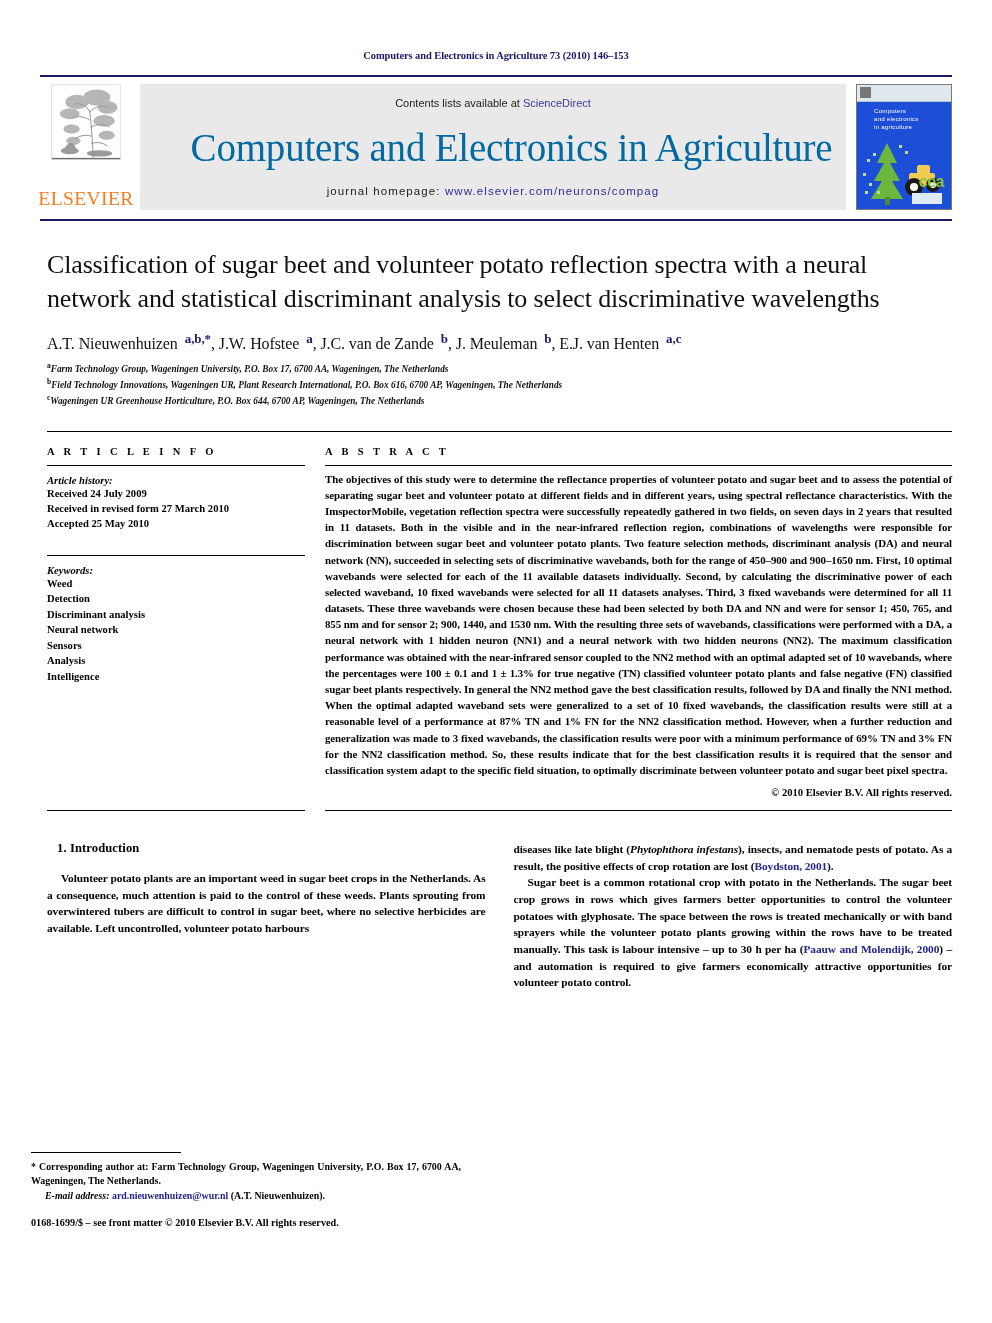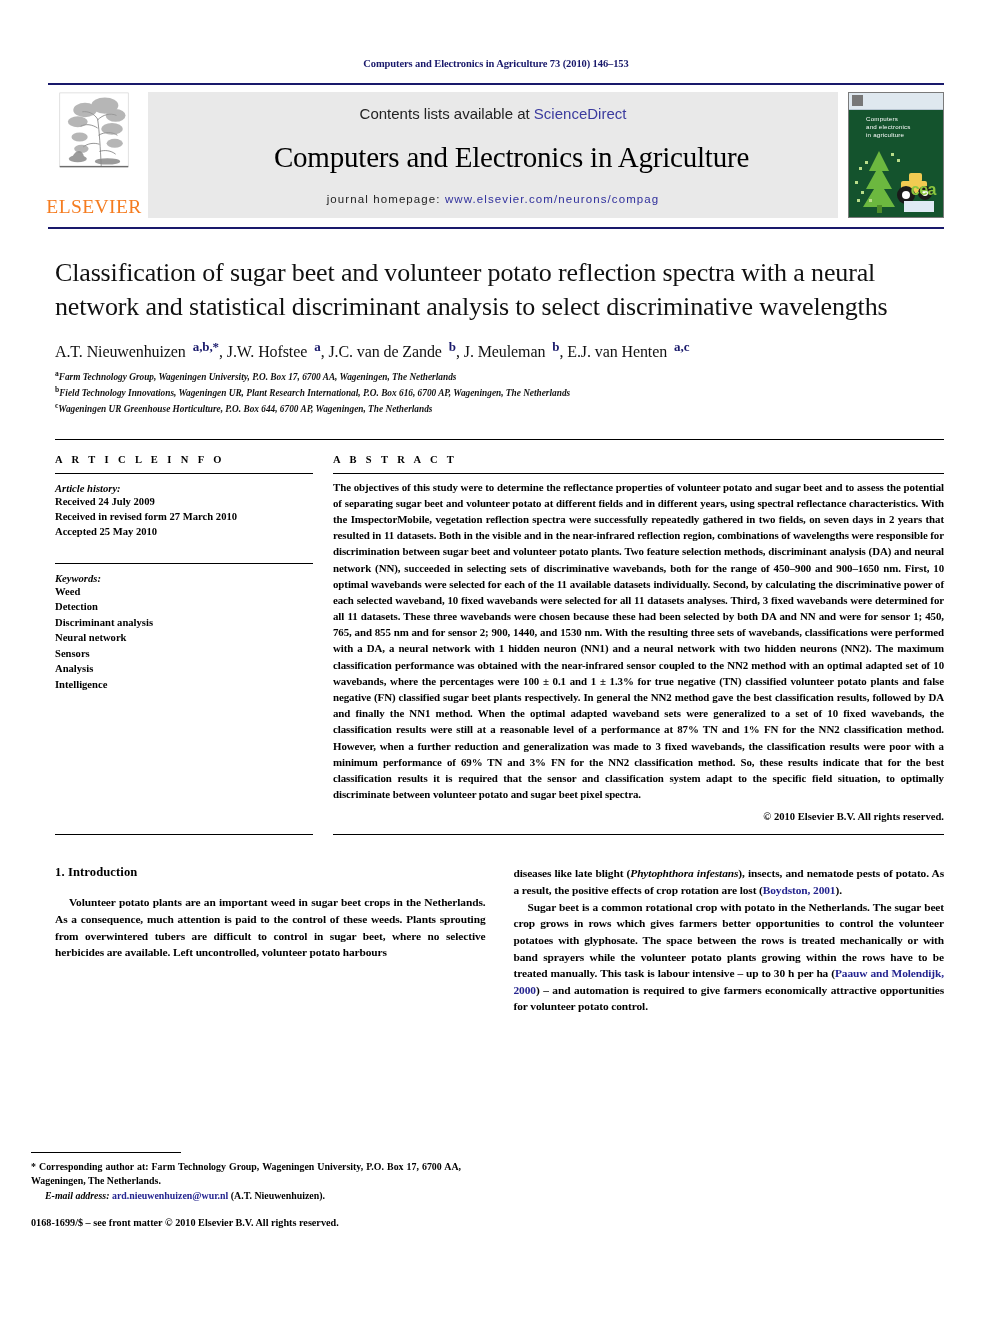--- a/index.html
+++ b/index.html
@@ -7,21 +7,21 @@
   body {
     width: 992px;
     height: 1323px;
     background: #ffffff;
     font-family: "Liberation Serif", "DejaVu Serif", serif;
     color: #000000;
     position: relative;
     overflow: hidden;
   }
 
-  .page { position: relative; width: 992px; height: 1323px; padding: 8px; }
+  .page { position: relative; width: 992px; height: 1323px; padding: 0; }
 
   
   .runhead {
     text-align: center;
     font-size: 10.5px;
     font-weight: bold;
     color: #19196b;
     padding-top: 50px;
     letter-spacing: -0.1px;
   }
@@ -63,31 +63,31 @@
     background: #e9e9e9;
     margin: 0 10px 0 8px;
     display: flex;
     flex-direction: column;
     align-items: center;
     justify-content: space-between;
     padding: 13px 10px 13px 10px;
   }
   .contents-line {
     font-family: "Liberation Sans", sans-serif;
-    font-size: 15px;
+    font-size: 11px;
     color: #222;
   }
   .contents-line .sd {
     color: #3a3a9e;
     font-weight: normal;
   }
   .journal-title {
     font-family: "Liberation Serif", serif;
-    font-size: 29px;
-    color: #000000;
+    font-size: 39px;
+    color: #0369a1;
     letter-spacing: -0.2px;
     white-space: nowrap;
     margin-left: 37px;
   }
   .homepage-line {
     font-family: "Liberation Sans", sans-serif;
     font-size: 11.5px;
     color: #222;
     letter-spacing: 1.1px;
   }
@@ -100,21 +100,21 @@
     background: #ffffff;
     position: relative;
     overflow: hidden;
   }
   .cover-head {
     height: 17px; background: #dfe8ef; border-bottom: 1px solid #b9c6d2;
     position: relative;
   }
   .cover-head .mini { position: absolute; left: 3px; top: 2px; width: 11px; height: 11px;
     background: #777; }
-  .cover-body { position: absolute; top: 17px; left: 0; right: 0; bottom: 0; background: #14532d; }
+  .cover-body { position: absolute; top: 17px; left: 0; right: 0; bottom: 0; background: #1d4ed8; }
   .cover-title {
     position: absolute; top: 5px; left: 17px; font-family: "Liberation Sans", sans-serif;
     font-size: 6.2px; color: #ffffff; line-height: 1.32; letter-spacing: 0.2px;
   }
   .cover-kbd { position: absolute; bottom: 5px; right: 9px; width: 30px; height: 11px;
     background: #dfeaf4; }
   .cover-cea {
     position: absolute; bottom: 18px; right: 7px;
     font-family: "Liberation Sans", sans-serif; font-weight: bold; font-size: 16px;
     color: #8cc63f; letter-spacing: -0.5px;
@@ -202,21 +202,21 @@
   
   .body2col {
     margin: 30px 40px 0 47px;
     display: flex;
     gap: 28px;
   }
   .bcol { flex: 1 1 0; position: relative; }
   .h2 {
     font-size: 12.6px;
     font-weight: bold;
-    margin: 0 0 14px 0;
+    margin: 0 0 14px 10px;
     letter-spacing: 0.1px;
   }
   .ptext {
     font-size: 11.4px;
     line-height: 1.46;
     text-align: justify;
     font-weight: bold;
     margin: 0;
     letter-spacing: -0.1px;
   }

